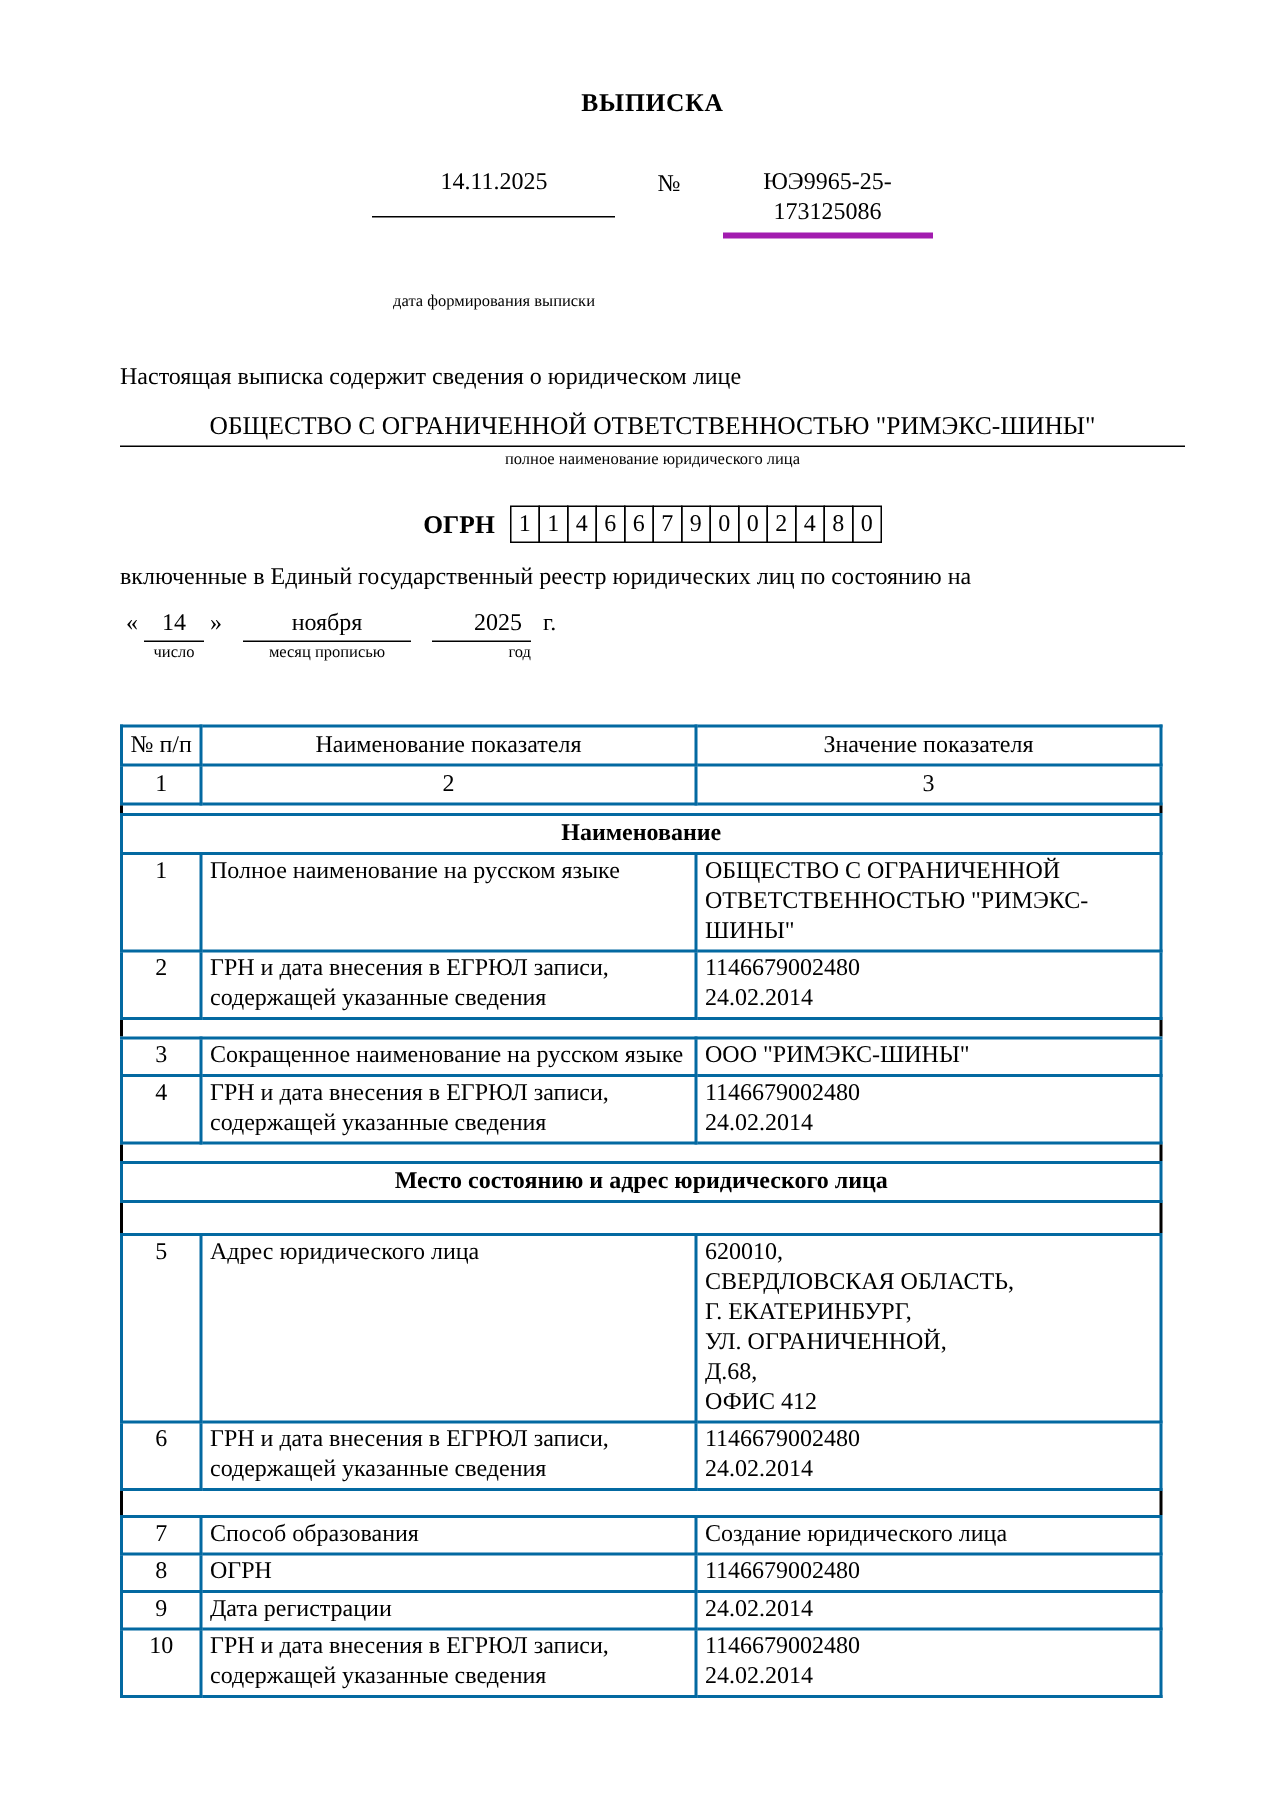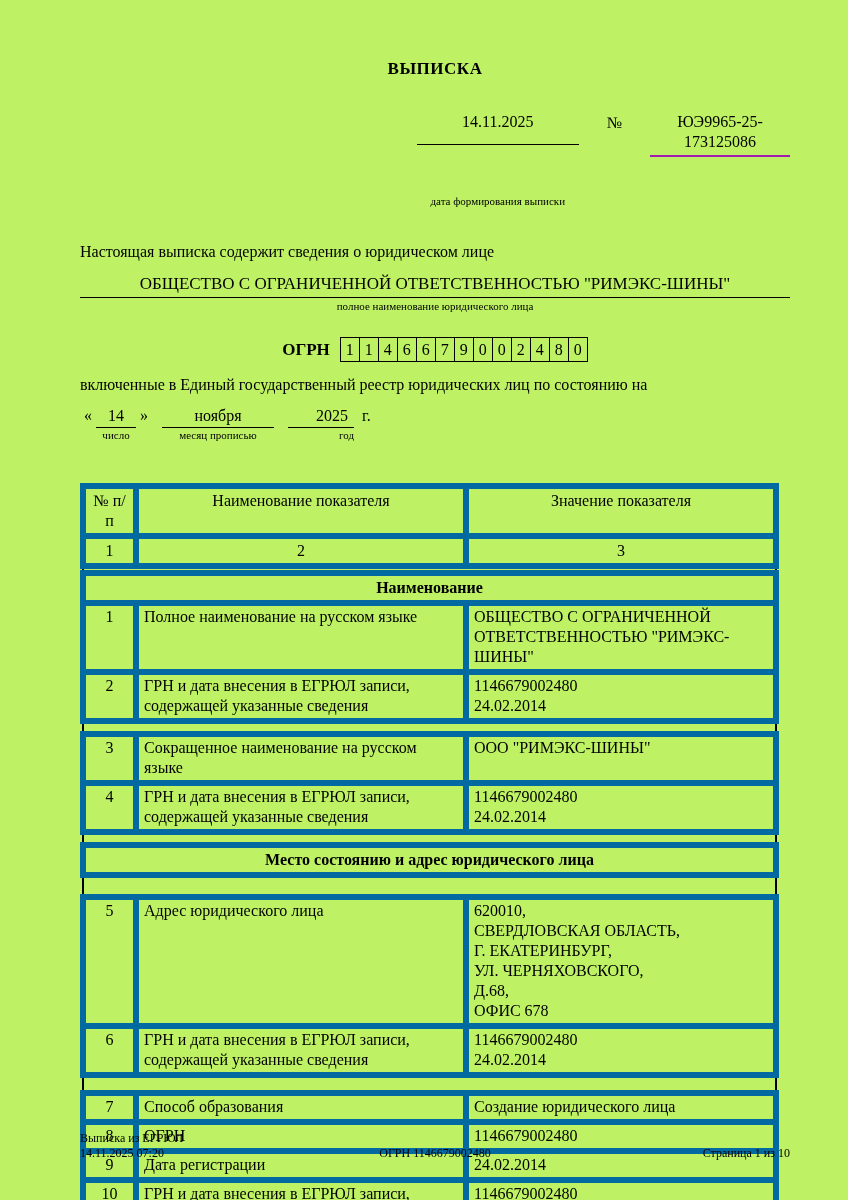--- a/index.html
+++ b/index.html
@@ -1,35 +1,35 @@
 <!DOCTYPE html>
 <html lang="ru"><head>
 <meta charset="utf-8">
 <style>
   * { margin: 0; padding: 0; box-sizing: border-box; }
   html, body { background: #e8e8e8; }
   .page {
     width: 848px; height: 1200px;
-    background: #bef264; color: #000;
+    background: #ffffff; color: #000;
     font-family: "Liberation Serif", "DejaVu Serif", serif;
     font-size: 16px; line-height: 1.25;
     position: relative; margin: 0 auto; overflow: hidden;
   }
   .content { padding: 58px 58px 0 80px; }
 
   .doc-title { text-align: center; font-weight: bold; font-size: 17px; letter-spacing: .5px; }
   .doc-subtitle { text-align: center; font-weight: bold; font-size: 17px; margin-top: 9px; }
 
-  .meta-row { display: flex; justify-content: flex-end; margin-top: 33px; gap: 28px; }
+  .meta-row { display: flex; justify-content: center; margin-top: 33px; gap: 28px; }
   .date-block { width: 162px; text-align: center; }
   .date-value { padding-bottom: 12px; border-bottom: 1px solid #000; }
   .small-caption { font-size: 11px; line-height: 1.2; padding-top: 2px; margin-top: 48px; }
   .number-block { display: flex; align-items: flex-start; }
   .number-sign { margin-right: 28px; padding-top: 1px; }
-  .number-value { width: 140px; text-align: center; border-bottom: 2px solid #a21caf; padding-bottom: 3px; }
+  .number-value { width: 140px; text-align: center; border-bottom: 4px solid #a21caf; padding-bottom: 3px; }
 
   .intro-line { margin-top: 34px; }
   .company-line { margin-top: 11px; border-bottom: 1px solid #000; text-align: center; font-size: 17px; padding-bottom: 2px; }
   .company-caption { text-align: center; font-size: 11px; padding-top: 2px; }
 
   .ogrn-row { margin-top: 24px; display: flex; justify-content: center; align-items: center; }
   .ogrn-label { font-weight: bold; font-size: 17px; margin-right: 10px; }
   .ogrn-boxes { display: inline-flex; }
   .ogrn-box {
     width: 20px; height: 25px; border: 1px solid #000; margin-left: -1px;
@@ -43,21 +43,21 @@
   .asof-quote { padding: 0 4px; }
   .asof-unit { display: inline-block; text-align: center; vertical-align: top; }
   .asof-unit .val { display: block; border-bottom: 1px solid #000; padding: 0 6px 1px 6px; }
   .asof-unit .cap { display: block; font-size: 11px; padding-top: 1px; }
   .u-day { min-width: 40px; }
   .u-month { min-width: 112px; margin-left: 10px; }
   .u-year { min-width: 66px; margin-left: 14px; text-align: right; }
   .asof-suffix { margin-left: 8px; }
 
   .main-table { border-collapse: collapse; border: 2px solid #000; width: 693px; margin-top: 40px; table-layout: fixed; }
-  .main-table th, .main-table td { border: 6px solid #0369a1; vertical-align: top; }
+  .main-table th, .main-table td { border: 2px solid #0369a1; vertical-align: top; }
   .main-table th { font-weight: normal; text-align: center; padding: 2px 4px; }
   .col-num { width: 53px; }
   .col-name { width: 330px; }
   .col-val { width: 310px; }
   td.cell-num { text-align: center; padding: 1px 2px; }
   td.cell-name { padding: 1px 4px 2px 5px; }
   td.cell-val { padding: 1px 4px 2px 5px; }
   tr.section-row td { font-weight: bold; text-align: center; padding: 2px 4px; }
   tr.spacer-row td { padding: 0; border-left: 1px solid #000; border-right: 1px solid #000; }
 
@@ -203,23 +203,23 @@
           <tr class="spacer-row">
             <td colspan="3" style="height: 22px;"></td>
           </tr>
           <tr>
             <td class="cell-num">5</td>
             <td class="cell-name">Адрес юридического лица</td>
             <td class="cell-val">
               <div>620010,</div>
               <div>СВЕРДЛОВСКАЯ ОБЛАСТЬ,</div>
               <div>Г. ЕКАТЕРИНБУРГ,</div>
-              <div>УЛ. ЧЕРНЯХОВСКОГО,</div>
+              <div>УЛ. ОГРАНИЧЕННОЙ,</div>
               <div>Д.68,</div>
-              <div>ОФИС 678</div>
+              <div>ОФИС 412</div>
             </td>
           </tr>
           <tr>
             <td class="cell-num">6</td>
             <td class="cell-name">ГРН и дата внесения в ЕГРЮЛ записи, содержащей указанные сведения</td>
             <td class="cell-val">
               <div>1146679002480</div>
               <div>24.02.2014</div>
             </td>
           </tr>
@@ -252,21 +252,13 @@
             <td class="cell-name">ГРН и дата внесения в ЕГРЮЛ записи, содержащей указанные сведения</td>
             <td class="cell-val">
               <div>1146679002480</div>
               <div>24.02.2014</div>
             </td>
           </tr>
         </tbody>
     </table>
   </div>
 
-  <div class="footer">
-    <div class="f-left">
-      <div>Выписка из ЕГРЮЛ</div>
-      <div>14.11.2025 07:20</div>
-    </div>
-    <div class="f-center">ОГРН 1146679002480</div>
-    <div class="f-right">Страница 1 из 10</div>
-  </div>
 </div>
 
 </body></html>

